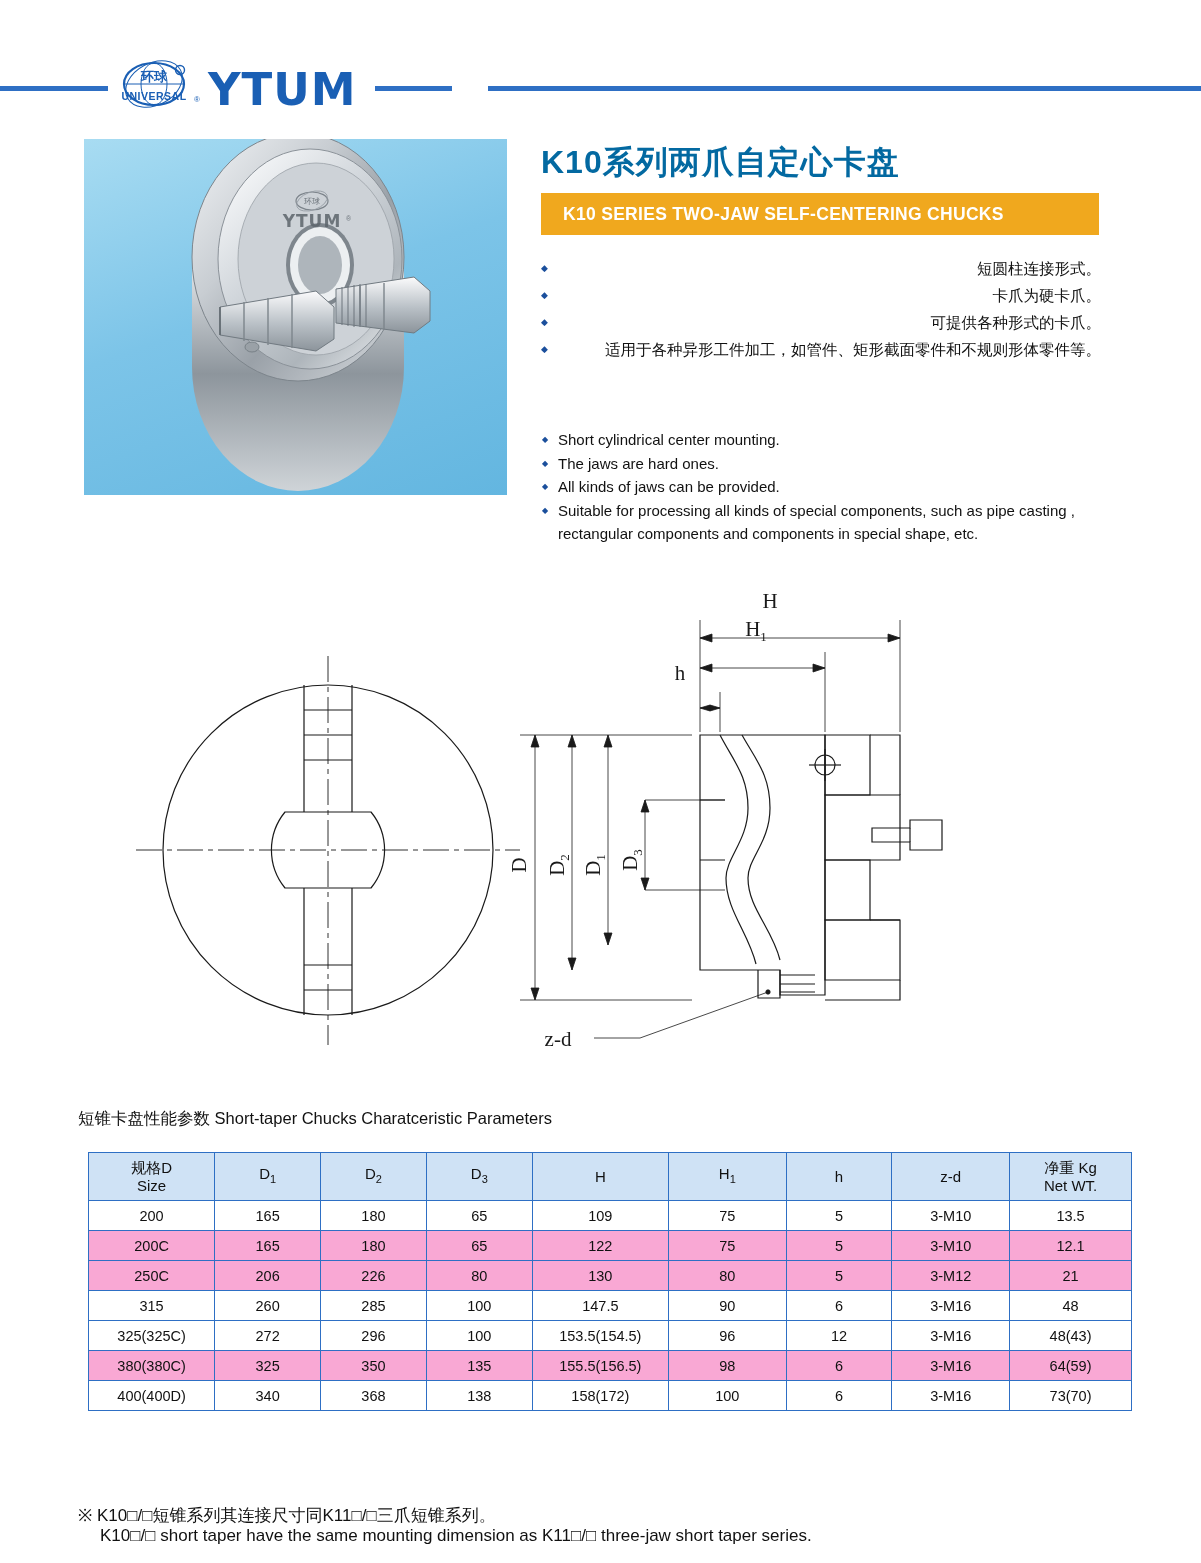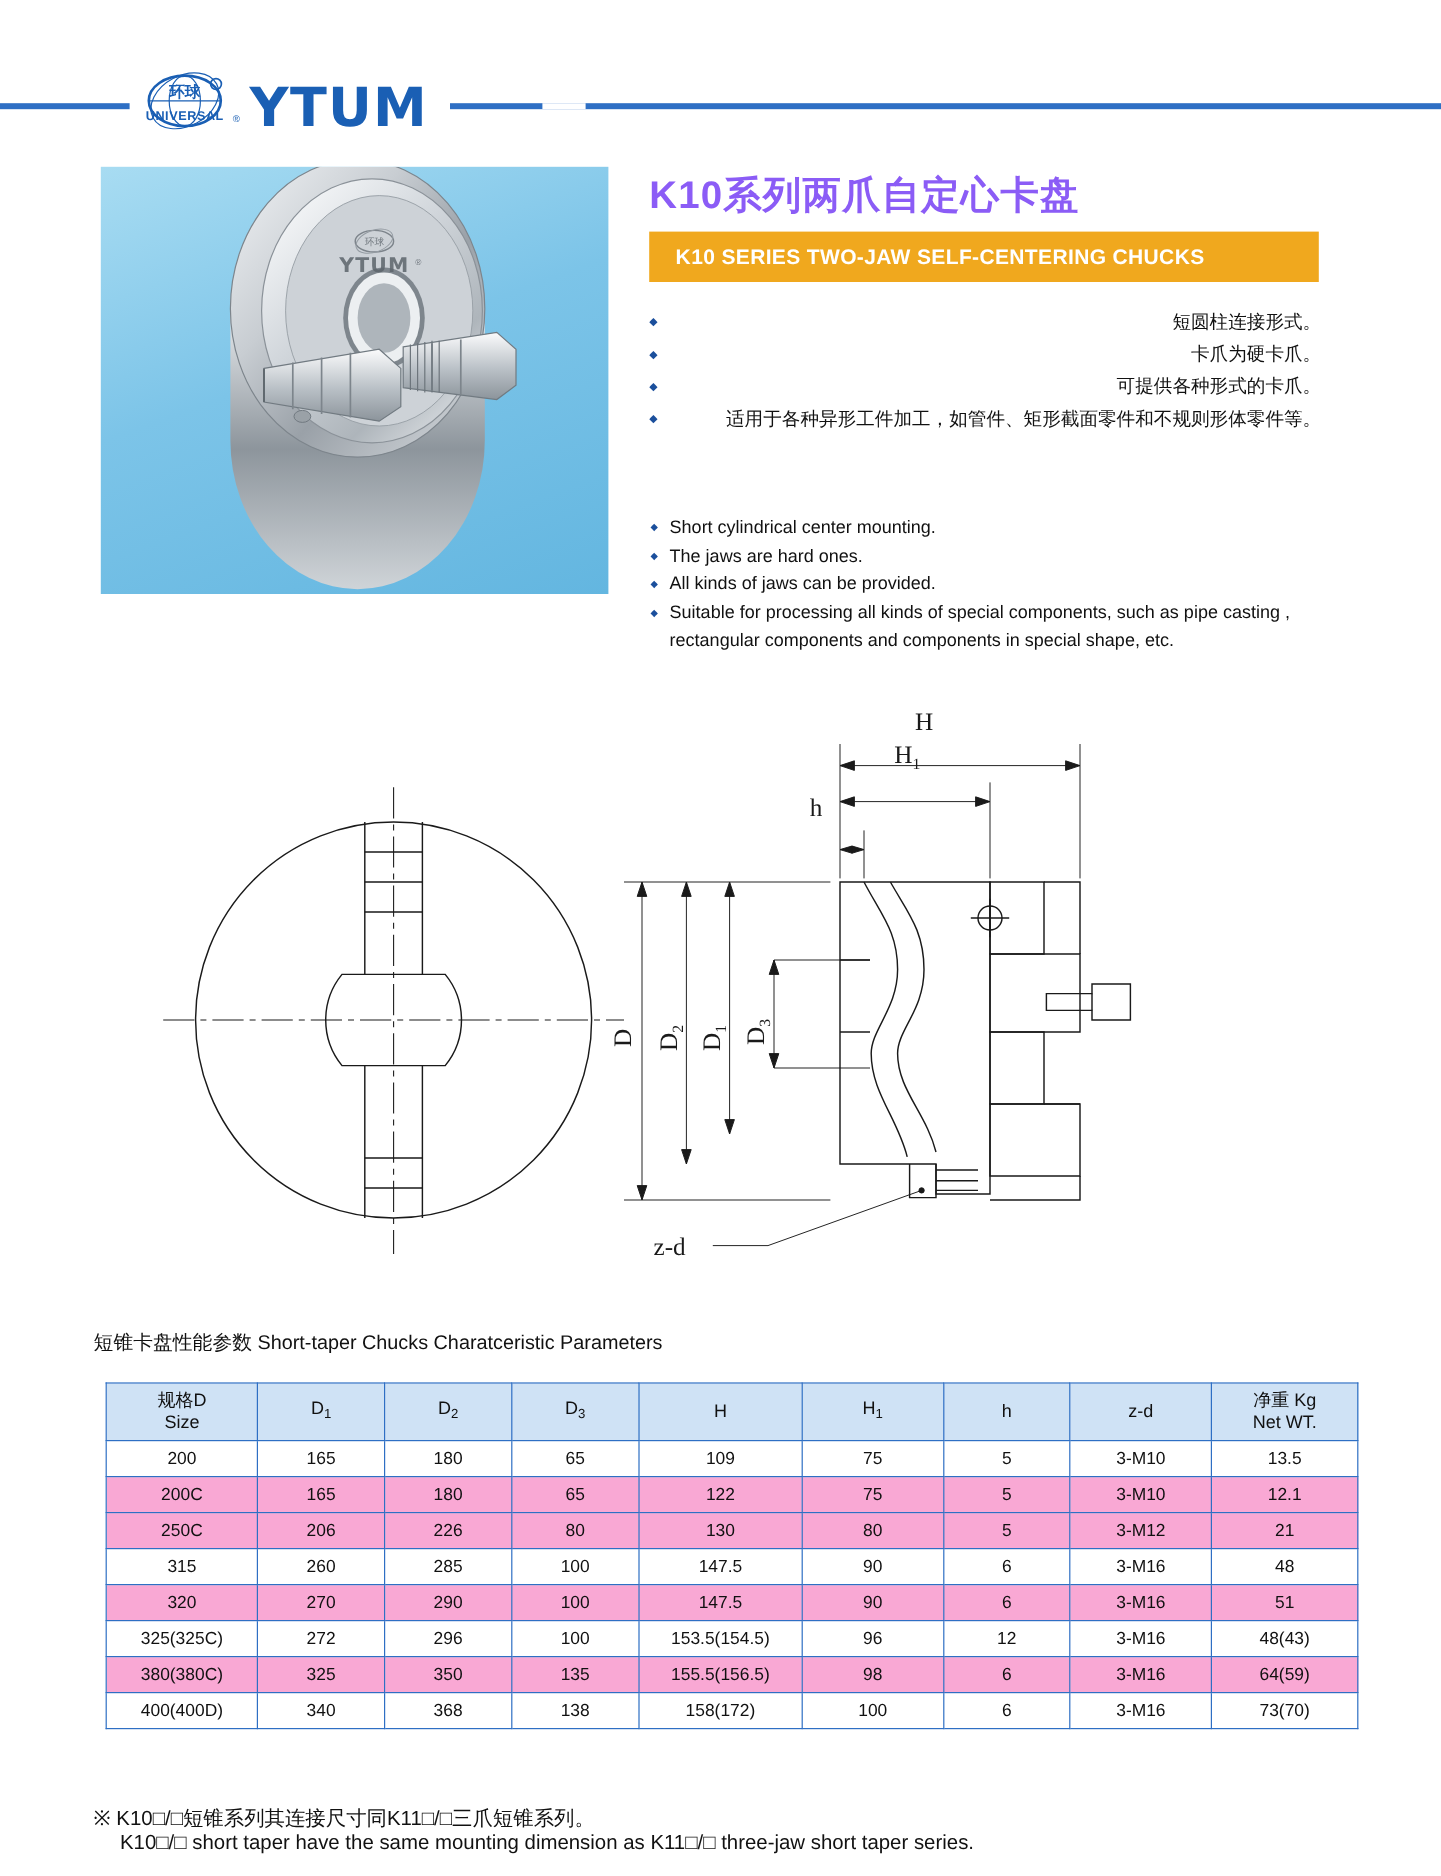--- a/index.html
+++ b/index.html
@@ -78,21 +78,21 @@
   }
   .photo svg { position: absolute; left: 0; top: 0; }
 
   
   .title-cn {
     position: absolute;
     left: 541px;
     top: 141px;
     font-size: 32px;
     font-weight: bold;
-    color: #8b5cf6;
+    color: #0369a1;
     letter-spacing: 1px;
   }
   .title-bar {
     position: absolute;
     left: 541px;
     top: 193px;
     width: 558px;
     height: 42px;
     background: #f0a81e;
   }
@@ -497,31 +497,20 @@
       <td>315</td>
       <td>260</td>
       <td>285</td>
       <td>100</td>
       <td>147.5</td>
       <td>90</td>
       <td>6</td>
       <td>3-M16</td>
       <td>48</td>
     </tr>
-    <tr class="alt">
-      <td>320</td>
-      <td>270</td>
-      <td>290</td>
-      <td>100</td>
-      <td>147.5</td>
-      <td>90</td>
-      <td>6</td>
-      <td>3-M16</td>
-      <td>51</td>
-    </tr>
     <tr>
       <td>325(325C)</td>
       <td>272</td>
       <td>296</td>
       <td>100</td>
       <td>153.5(154.5)</td>
       <td>96</td>
       <td>12</td>
       <td>3-M16</td>
       <td>48(43)</td>

